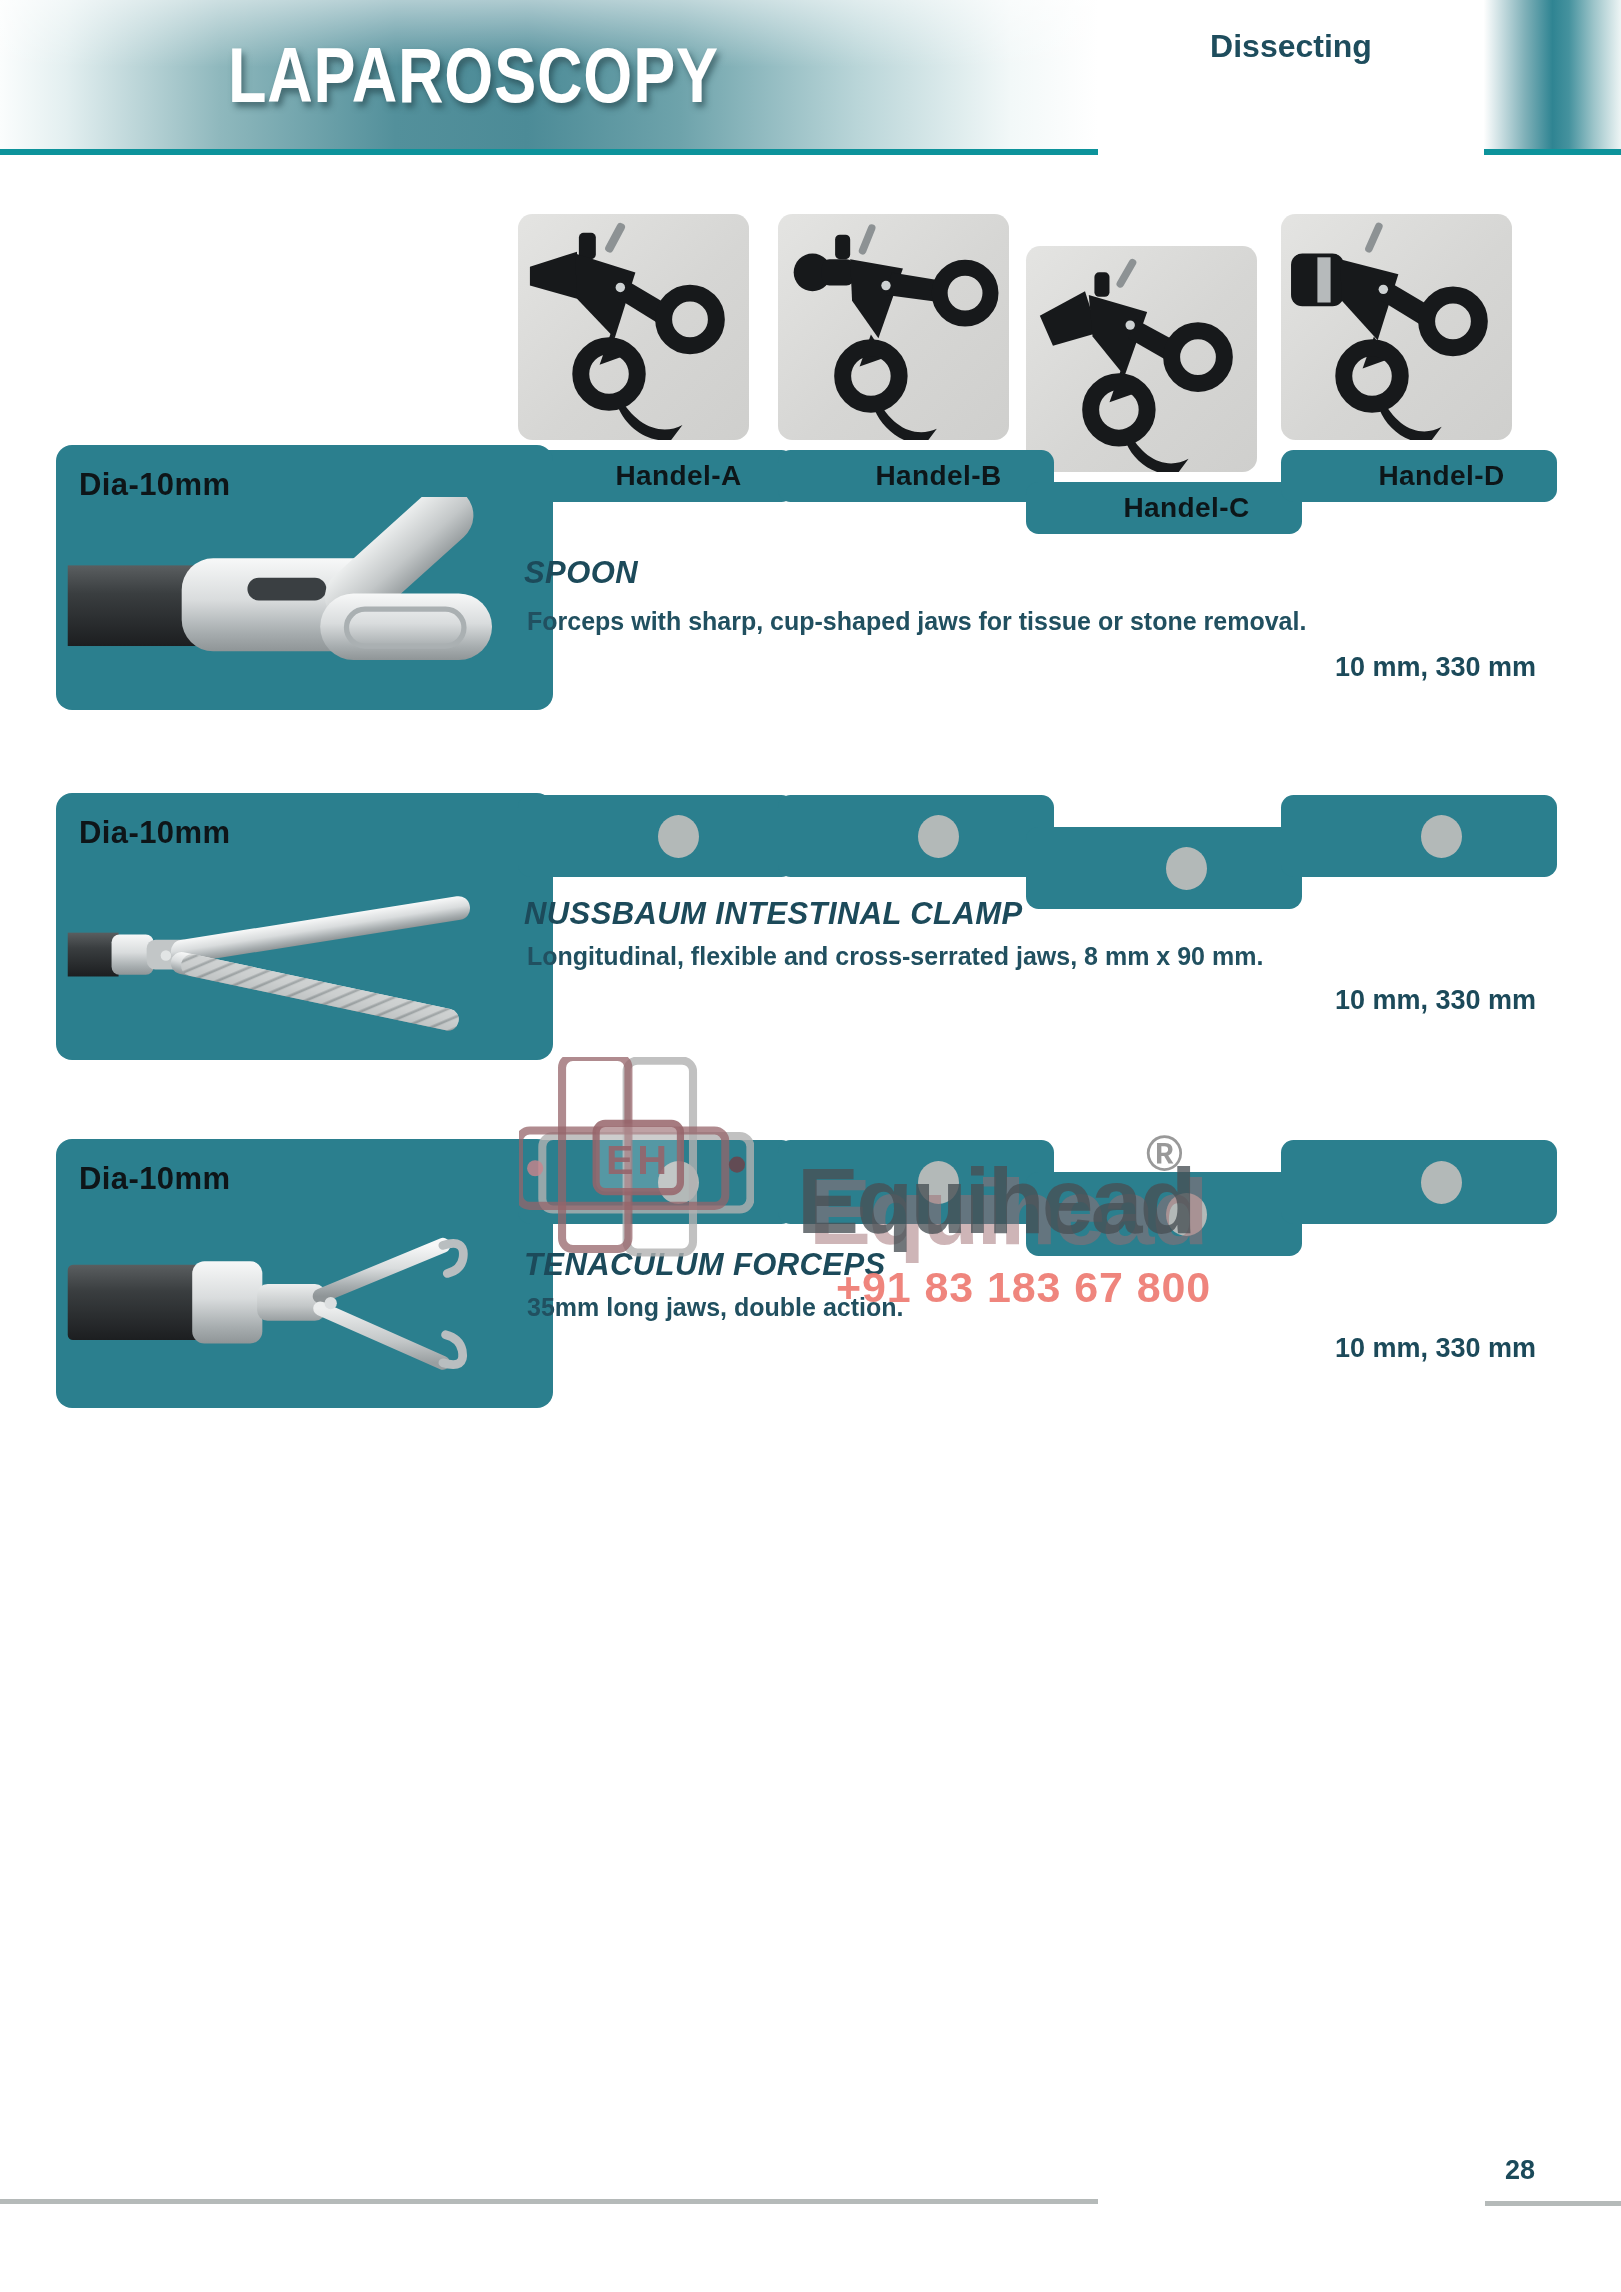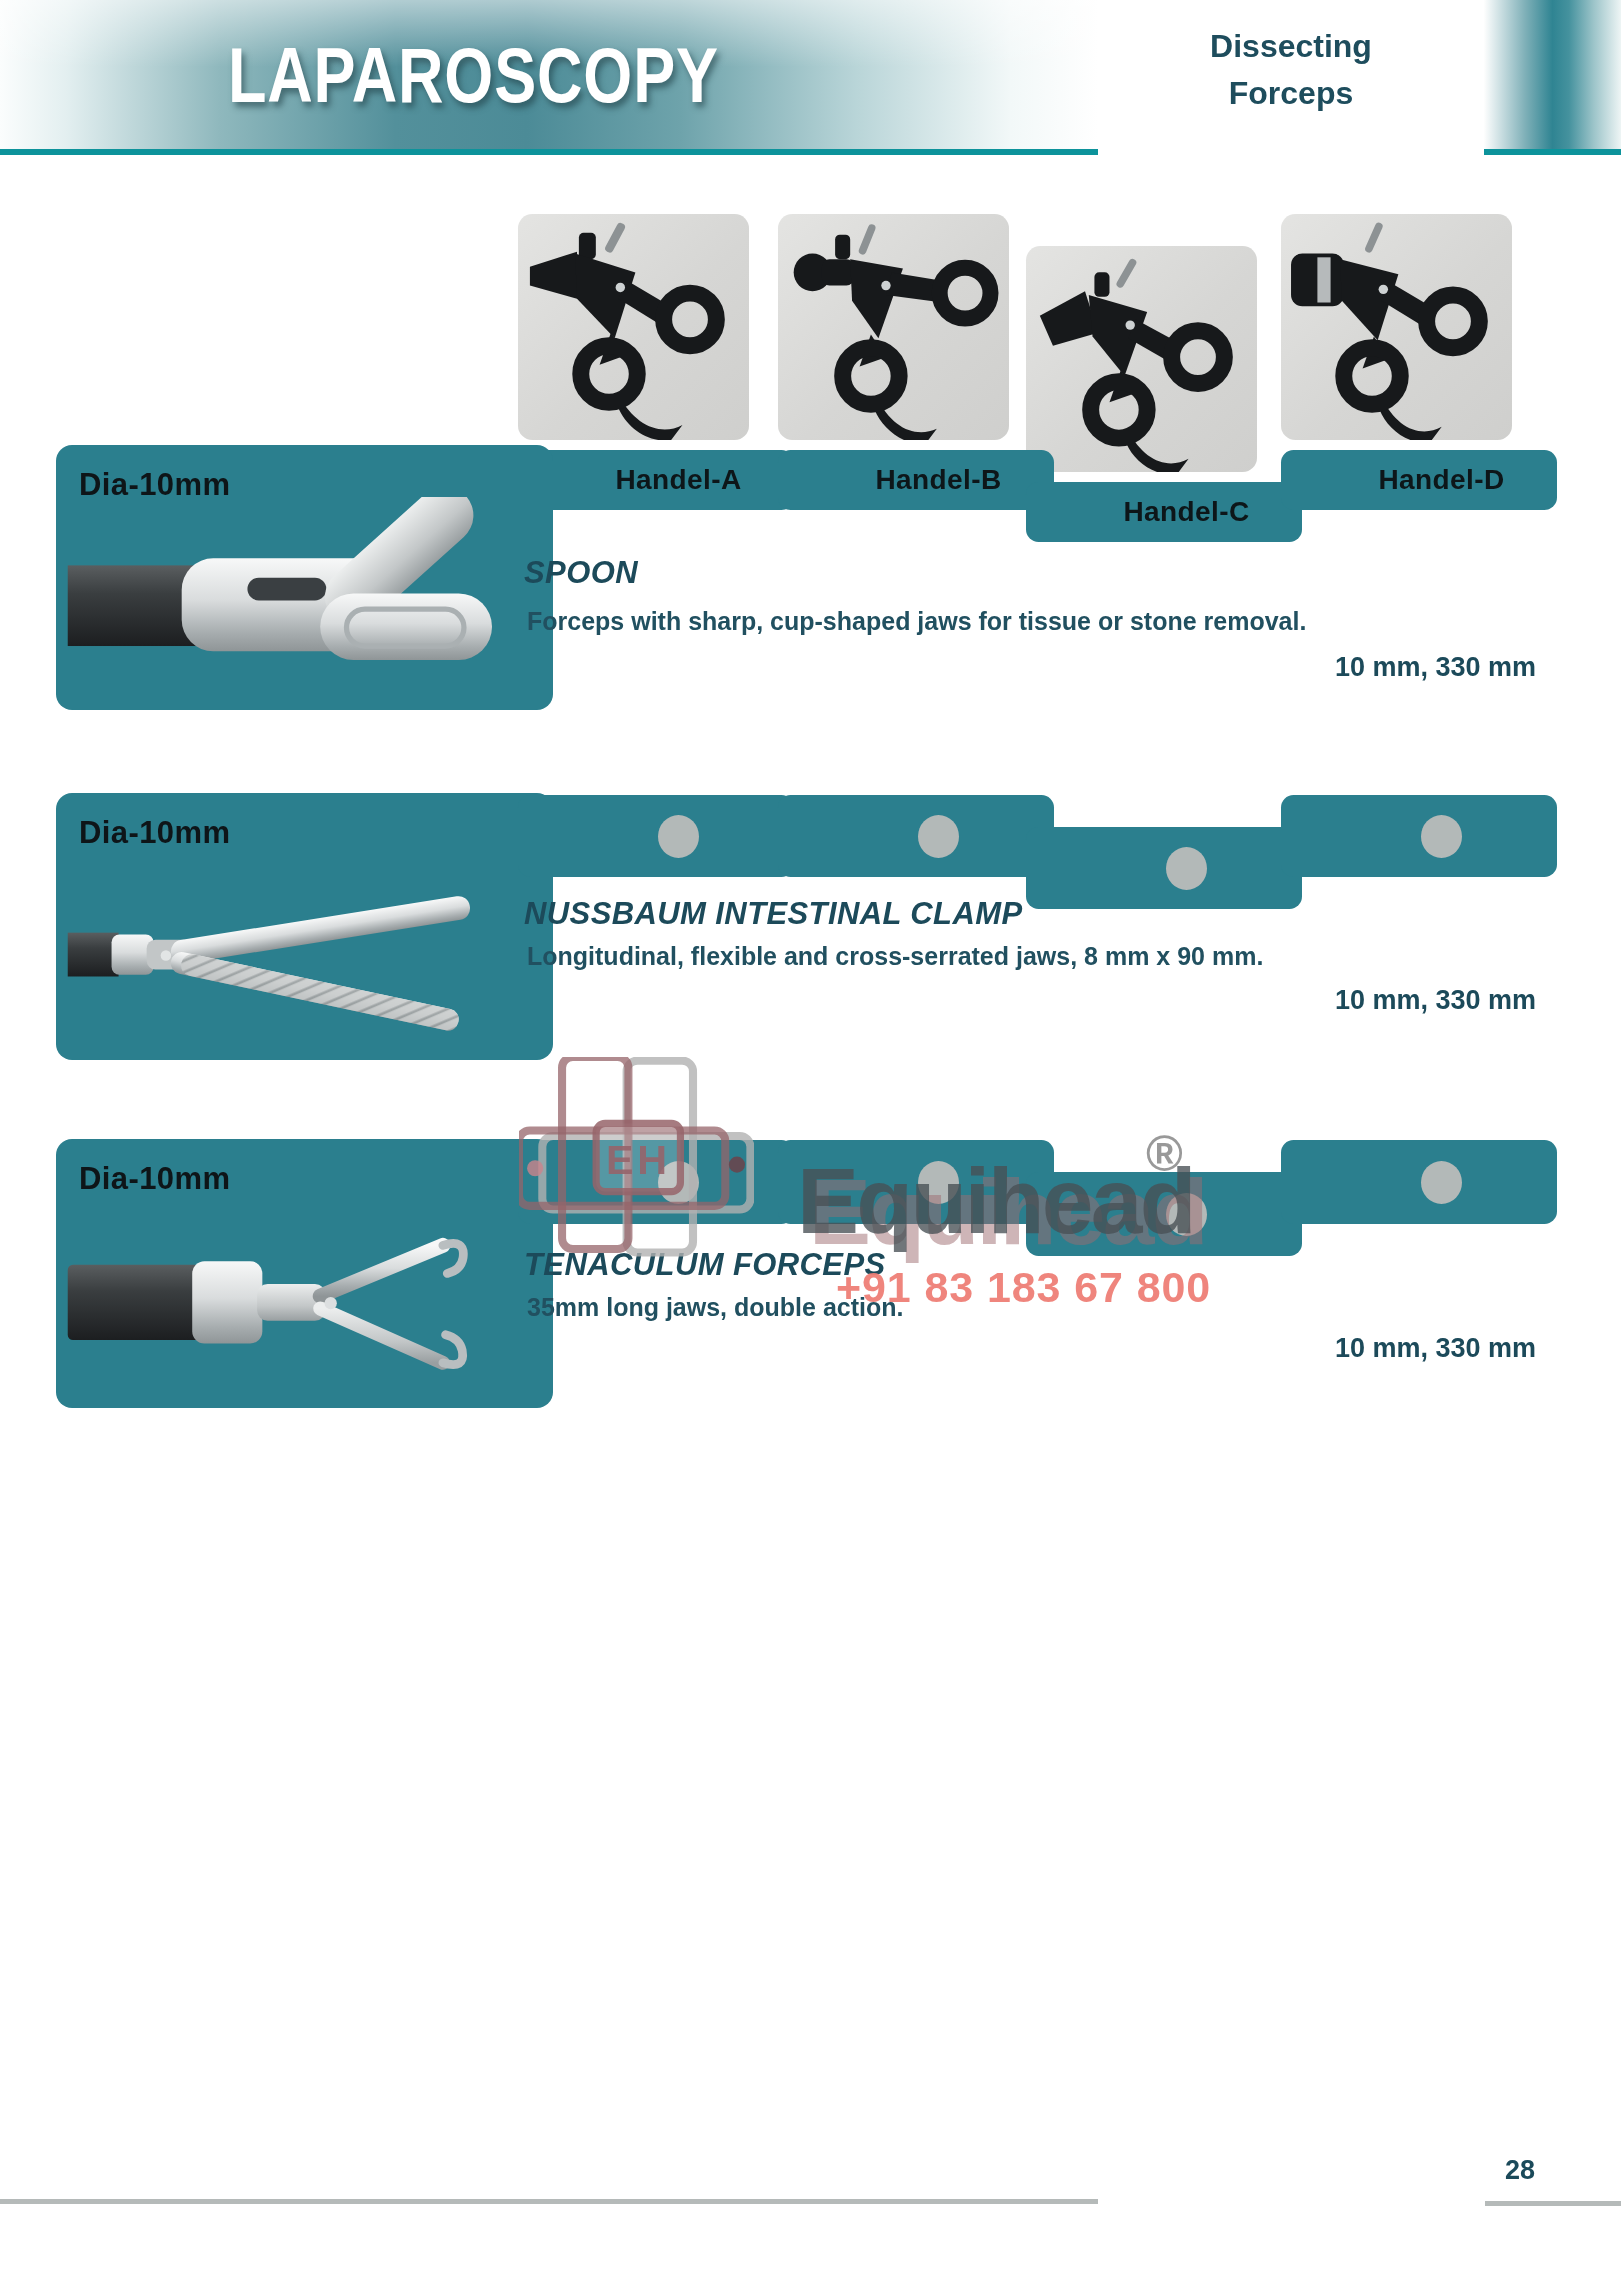--- a/index.html
+++ b/index.html
@@ -28,21 +28,21 @@
   .c1{left:518px;} .c2{left:778px;} .c3{left:1026px;margin-top:32px;} .c4{left:1281px;}
   .colw{width:231px;}
 
   
   .photo-card{top:214px;height:226px;border-radius:14.3px;
     background:linear-gradient(135deg,#e4e4e2 0%,#d6d6d4 55%,#cfcfcd 100%);}
   .photo-card svg{width:100%;height:100%;display:block;}
 
   
   .teal{background:#2b7f8e;padding-left:45px;}
-  .handle-label{top:450px;height:60px;border-radius:12.5px;display:flex;
+  .handle-label{top:450px;height:52px;border-radius:12.5px;display:flex;
     align-items:center;justify-content:center;font-size:28px;font-weight:700;
     color:#0d1619;letter-spacing:0.4px;}
   .option-bar{height:82px;border-radius:12.5px;display:flex;align-items:center;
     justify-content:center;z-index:1;}
   .row2bar{top:795px;} .row3bar{top:1140px;height:84px;}
   .option-dot{width:41px;height:43px;border-radius:50%;background:#b3b9b8;}
 
   
   .dia-box{left:56px;width:452px;border-radius:16px;}
   .box1{top:445px;height:265px;} .box2{top:793px;height:267px;} .box3{top:1139px;height:269px;}
@@ -106,21 +106,20 @@
       <line x1="2" y1="0" x2="2" y2="12" stroke="#979d9e" stroke-width="3"></line>
     </pattern>
   </defs>
 </svg>
 
 <div class="abs header-band"></div>
 <div class="abs header-underline"></div>
 <div class="abs page-title">LAPAROSCOPY</div>
 <div class="abs category">
   <div>Dissecting</div>
-  <div>Forceps</div>
 </div>
 <div class="abs right-strip"></div>
 <div class="abs right-strip-underline"></div>
 
 <div class="abs photo-card colw c1">
   <svg viewBox="0 0 240 240">
     <g fill="#17191b" stroke="none">
       <path d="M10,56 L60,40 L60,90 L10,76 Z"></path>
       <rect x="62" y="20" width="18" height="28" rx="5"></rect>
       <rect x="96" y="8" width="9" height="34" rx="4" transform="rotate(28 100 25)" fill="#8d9294"></rect>

